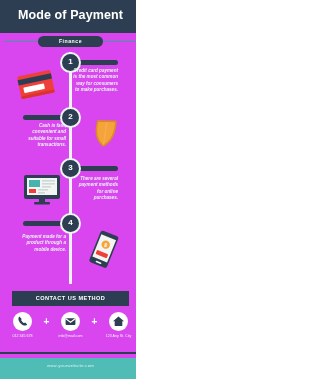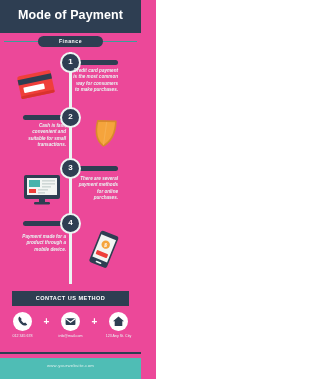--- a/index.html
+++ b/index.html
@@ -5,24 +5,24 @@
   html, body {
     margin: 0;
     padding: 0;
     background: #ffffff;
   }
   body {
     font-family: "Liberation Sans", sans-serif;
   }
   #page {
     position: relative;
-    width: 156px;
+    width: 136px;
     height: 379px;
     overflow: hidden;
-    background: #ec4899;
+    background: #d946ef;
   }
 
   
   .header-band {
     position: absolute;
     left: 0; top: 0;
     width: 141px; height: 33px;
     background: #2e3e52;
   }
   .header-title {

